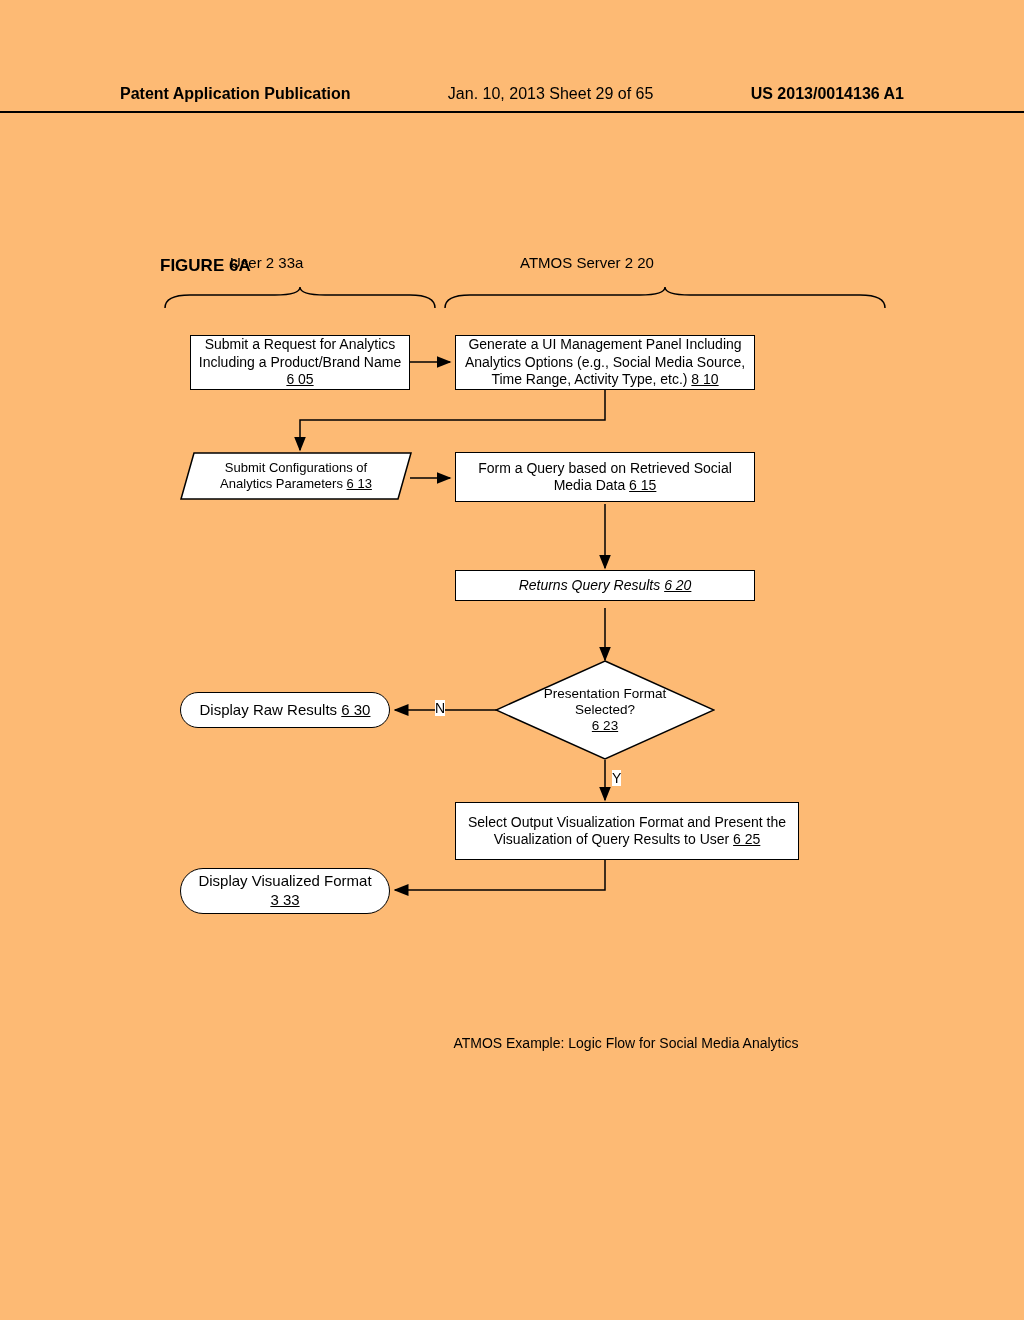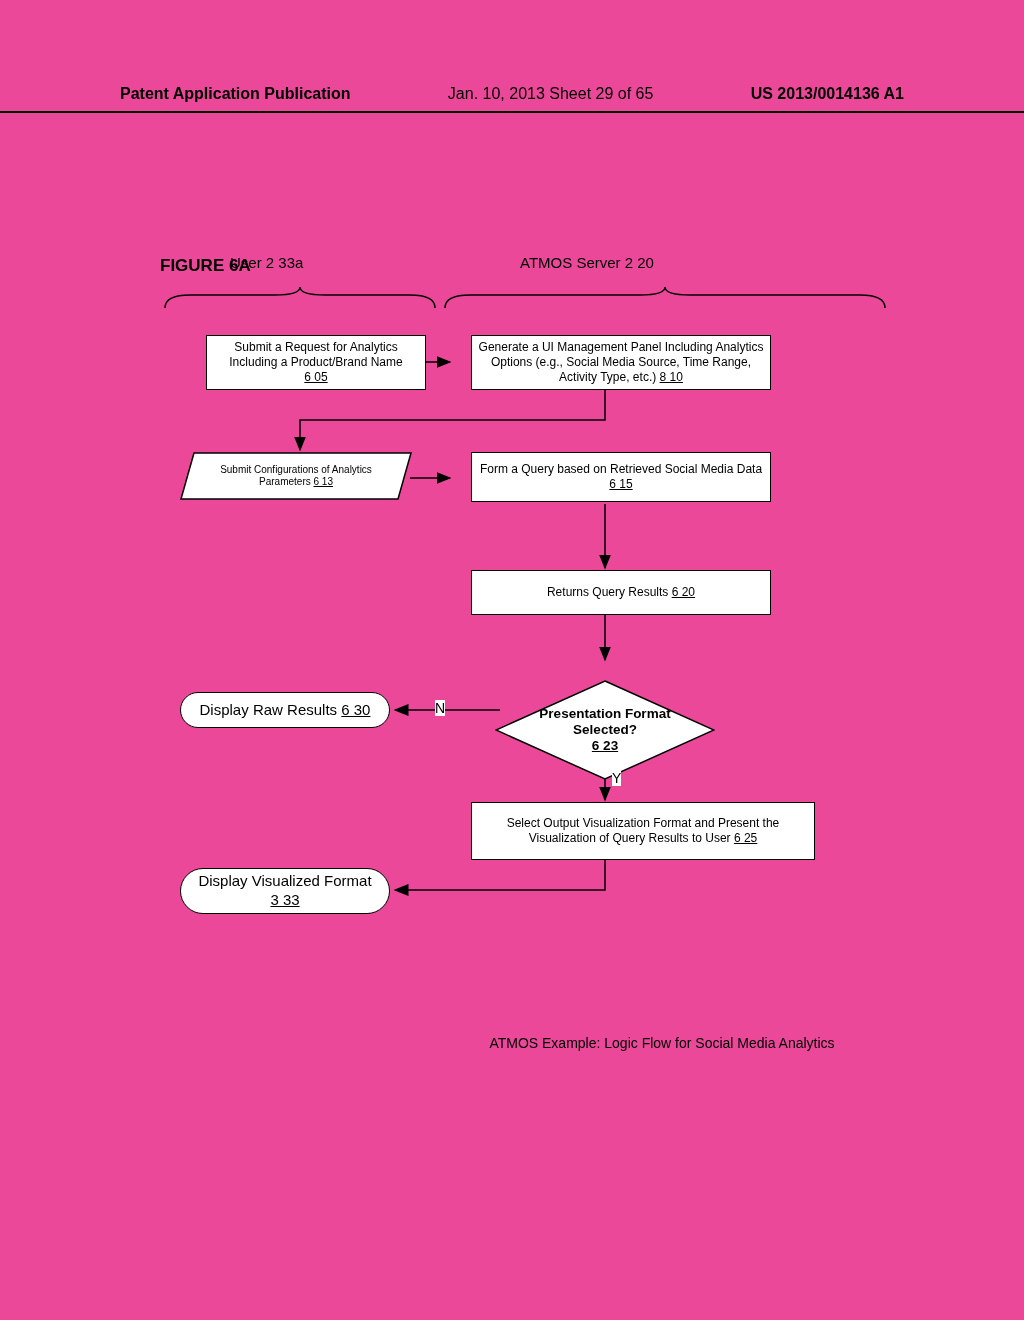--- a/index.html
+++ b/index.html
@@ -8,21 +8,21 @@
     padding: 0;
     font-family: Arial, Helvetica, sans-serif;
     background: #fff;
     color: #000;
   }
   .page {
     position: relative;
     width: 1024px;
     height: 1320px;
     margin: 0 auto;
-    background: #ec4899;
+    background: #fdba74;
   }
   .header {
     position: absolute;
     top: 85px;
     left: 0;
     right: 0;
     padding: 0 120px 8px 120px;
     border-bottom: 2px solid #000;
     display: flex;
     justify-content: space-between;
@@ -48,32 +48,31 @@
   .brace {
     position: absolute;
     top: 285px;
     height: 28px;
   }
   .brace svg { width: 100%; height: 100%; }
   .box {
     position: absolute;
     border: 1.5px solid #000;
     background: #fff;
-    font-size: 12px;
+    font-size: 14px;
     text-align: center;
     display: flex;
     align-items: center;
     justify-content: center;
     padding: 4px 6px;
     line-height: 1.25;
-    margin-left: 16px;
   }
   .parallelogram {
     position: absolute;
-    font-size: 10px;
+    font-size: 13px;
     text-align: center;
     line-height: 1.25;
   }
   .parallelogram .shape {
     position: absolute;
     inset: 0;
   }
   .parallelogram .content {
     position: relative;
     height: 100%;
@@ -210,28 +209,28 @@
     </div>
   </div>
 
   <div class="box" style="left:455px; top:452px; width:300px; height:50px;">
     <div>
       <span>Form a Query based on Retrieved Social Media Data</span>
       <span class="ref">6 15</span>
     </div>
   </div>
 
-  <div class="box" style="left:455px; top:570px; width:300px; height:45px;">
+  <div class="box" style="left:455px; top:570px; width:300px; height:31px;font-style:italic;">
     <div>
       <span>Returns Query Results</span>
       <span class="ref">6 20</span>
     </div>
   </div>
 
-  <div class="diamond" style="left:495px; top:680px; width:220px; height:100px;font-weight:bold;">
+  <div class="diamond" style="left:495px; top:660px; width:220px; height:100px;">
     <svg class="shape" viewBox="0 0 220 100" preserveAspectRatio="none">
       <polygon points="110,1 219,50 110,99 1,50" fill="#fff" stroke="#000" stroke-width="1.5"></polygon>
     </svg>
     <div class="content">
       <div>
         <span>Presentation Format Selected?</span><br>
         <span class="ref">6 23</span>
       </div>
     </div>
   </div>
@@ -253,15 +252,15 @@
     </div>
   </div>
 
   <div class="rounded" style="left:180px; top:868px; width:210px; height:46px; border-radius:23px;">
     <div>
       <span>Display Visualized Format</span><br>
       <span class="ref">3 33</span>
     </div>
   </div>
 
-  <div class="caption" style="left:432px; top:1035px; width:460px;">ATMOS Example: Logic Flow for Social Media Analytics</div>
+  <div class="caption" style="left:396px; top:1035px; width:460px;">ATMOS Example: Logic Flow for Social Media Analytics</div>
 
 </div>
 
 </body></html>

